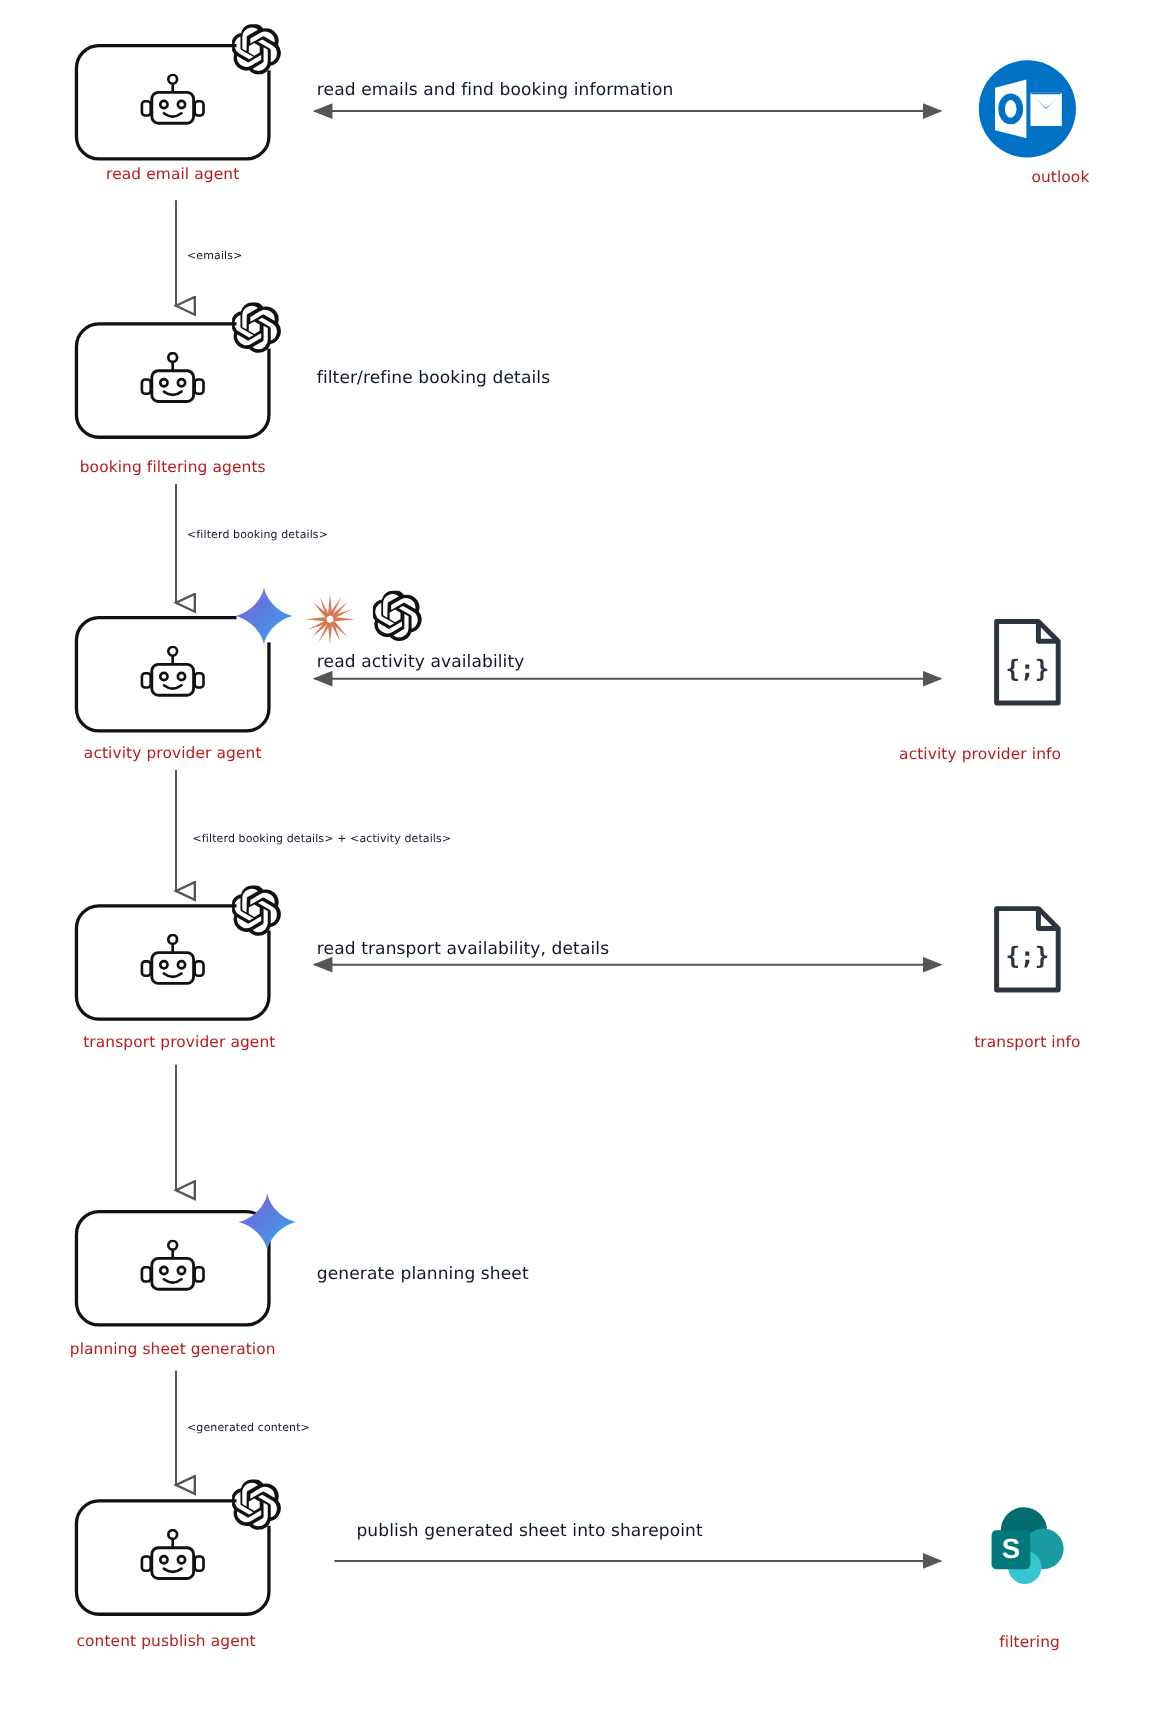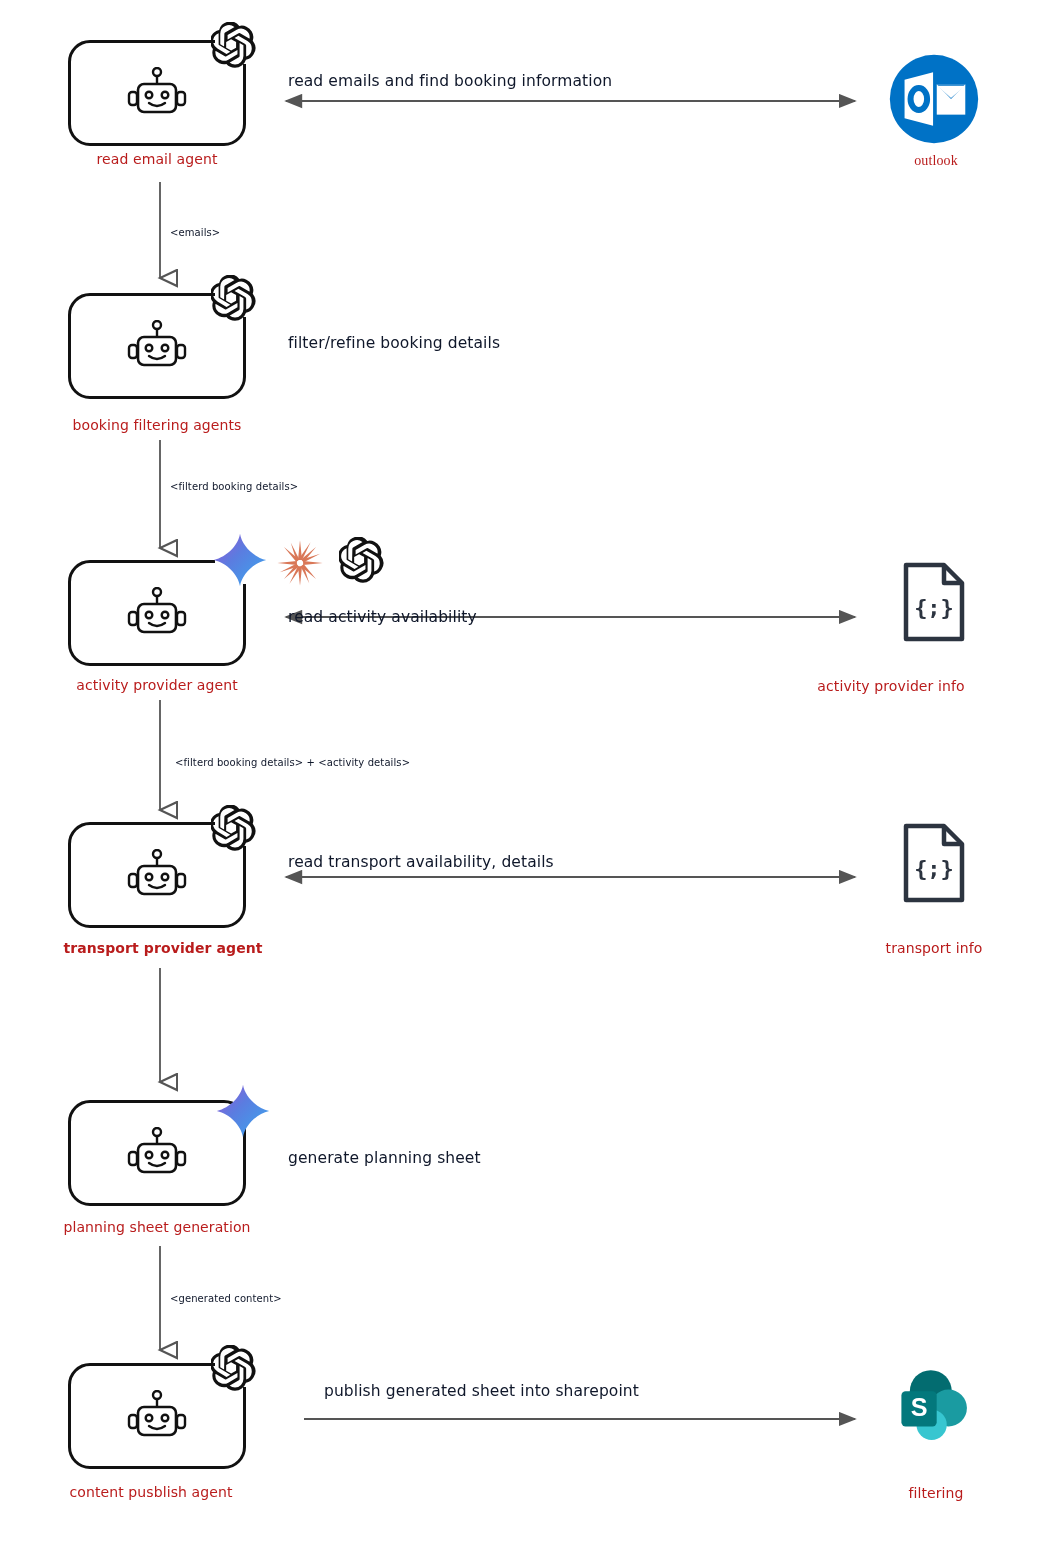--- a/index.html
+++ b/index.html
@@ -150,21 +150,21 @@
       <circle cx="32" cy="5" r="4" fill="none" stroke="#111" stroke-width="2.4"></circle>
       <line x1="32" y1="9" x2="32" y2="17" stroke="#111" stroke-width="2.4"></line>
       <rect x="13" y="17" width="38" height="28" rx="6" fill="none" stroke="#111" stroke-width="2.6"></rect>
       <rect x="4" y="25" width="8" height="13" rx="3" fill="none" stroke="#111" stroke-width="2.4"></rect>
       <rect x="52" y="25" width="8" height="13" rx="3" fill="none" stroke="#111" stroke-width="2.4"></rect>
       <circle cx="24" cy="28" r="3.3" fill="none" stroke="#111" stroke-width="2.4"></circle>
       <circle cx="40" cy="28" r="3.3" fill="none" stroke="#111" stroke-width="2.4"></circle>
       <path d="M24,36 Q32,42 40,36" fill="none" stroke="#111" stroke-width="2.4" stroke-linecap="round"></path>
     </svg>
   </div>
-  <div class="caption ctr" style="left:163px;top:940px;font-weight:bold;">transport provider agent</div>
+  <div class="caption ctr" style="left:163px;top:940px;">transport provider agent</div>
 
   <div class="node no-notch" style="left:68px;top:1100px;">
     <svg class="robot" width="64" height="56" viewBox="0 0 64 56">
       <circle cx="32" cy="5" r="4" fill="none" stroke="#111" stroke-width="2.4"></circle>
       <line x1="32" y1="9" x2="32" y2="17" stroke="#111" stroke-width="2.4"></line>
       <rect x="13" y="17" width="38" height="28" rx="6" fill="none" stroke="#111" stroke-width="2.6"></rect>
       <rect x="4" y="25" width="8" height="13" rx="3" fill="none" stroke="#111" stroke-width="2.4"></rect>
       <rect x="52" y="25" width="8" height="13" rx="3" fill="none" stroke="#111" stroke-width="2.4"></rect>
       <circle cx="24" cy="28" r="3.3" fill="none" stroke="#111" stroke-width="2.4"></circle>
       <circle cx="40" cy="28" r="3.3" fill="none" stroke="#111" stroke-width="2.4"></circle>
@@ -249,21 +249,21 @@
   </svg>
 
   <svg class="logo outlook" style="left:888px;top:53px;" viewBox="0 0 100 100">
     <circle cx="50" cy="50" r="48" fill="#0072C6"></circle>
     <path d="M18 29 L49 21 L49 79 L18 71 Z" fill="#ffffff"></path>
     <ellipse cx="33.5" cy="50" rx="9" ry="12" fill="none" stroke="#0072C6" stroke-width="6.5"></ellipse>
     <path d="M53 34 L84 34 L84 67 L53 67 Z" fill="#ffffff"></path>
     <path d="M53 34 L68.5 50 L84 34 Z" fill="#0072C6"></path>
     <path d="M53.5 35.5 L84 35.5 L68.5 49 Z" fill="#ffffff"></path>
   </svg>
-  <div class="caption ctr" style="left:936px;top:153px;font-family:Liberation Serif, serif;">outlook</div>
+  <div class="caption ctr" style="left:964px;top:153px;">outlook</div>
 
   <svg class="logo jsonfile" style="left:901px;top:561px;" viewBox="0 0 66 82">
     <path d="M5 4 h38 l18 18 v56 h-56 z" fill="#ffffff" stroke="#2C3440" stroke-width="4.5" stroke-linejoin="round"></path>
     <path d="M43 4 v18 h18" fill="none" stroke="#2C3440" stroke-width="4.5" stroke-linejoin="round"></path>
     <text x="33" y="54" font-family="'DejaVu Sans Mono',monospace" font-size="22" font-weight="bold" fill="#2C3440" text-anchor="middle">{;}</text>
   </svg>
   <div class="caption ctr" style="left:891px;top:678px;">activity provider info</div>
 
   <svg class="logo jsonfile" style="left:901px;top:822px;" viewBox="0 0 66 82">
     <path d="M5 4 h38 l18 18 v56 h-56 z" fill="#ffffff" stroke="#2C3440" stroke-width="4.5" stroke-linejoin="round"></path>
@@ -276,21 +276,21 @@
     <circle cx="45" cy="30" r="25" fill="#036C70"></circle>
     <circle cx="66" cy="50" r="22" fill="#1A9BA1"></circle>
     <circle cx="46" cy="70" r="18" fill="#37C6D0"></circle>
     <rect x="10" y="30" width="42" height="42" rx="5" fill="#03787C"></rect>
     <text x="31" y="60" font-family="'Liberation Sans',sans-serif" font-size="30" font-weight="bold" fill="#ffffff" text-anchor="middle">S</text>
   </svg>
   <div class="caption ctr" style="left:936px;top:1485px;">filtering</div>
 
   <div class="elabel" style="left:288px;top:72px;">read emails and find booking information</div>
   <div class="elabel" style="left:288px;top:334px;">filter/refine booking details</div>
-  <div class="elabel" style="left:288px;top:592px;margin-top:16px;">read activity availability</div>
+  <div class="elabel" style="left:288px;top:592px;">read activity availability</div>
   <div class="elabel" style="left:288px;top:853px;">read transport availability, details</div>
   <div class="elabel" style="left:288px;top:1149px;">generate planning sheet</div>
   <div class="elabel" style="left:304px;top:1382px;margin-left:20px;">publish generated sheet into sharepoint</div>
 
   <div class="elabel small" style="left:170px;top:227px;">&lt;emails&gt;</div>
   <div class="elabel small" style="left:170px;top:481px;">&lt;filterd booking details&gt;</div>
   <div class="elabel small" style="left:175px;top:757px;">&lt;filterd booking details&gt; + &lt;activity details&gt;</div>
   <div class="elabel small" style="left:170px;top:1293px;">&lt;generated content&gt;</div>
 
 </div>

